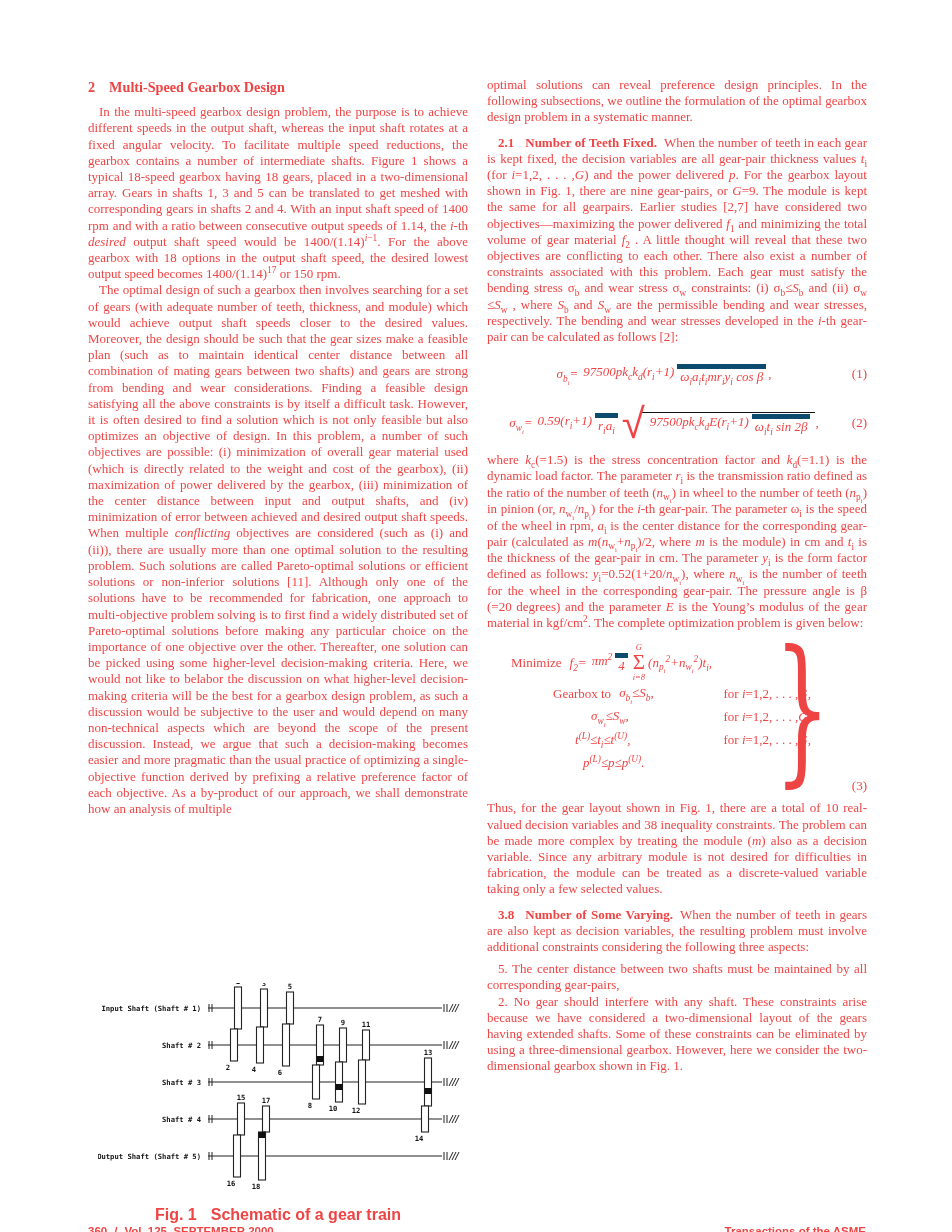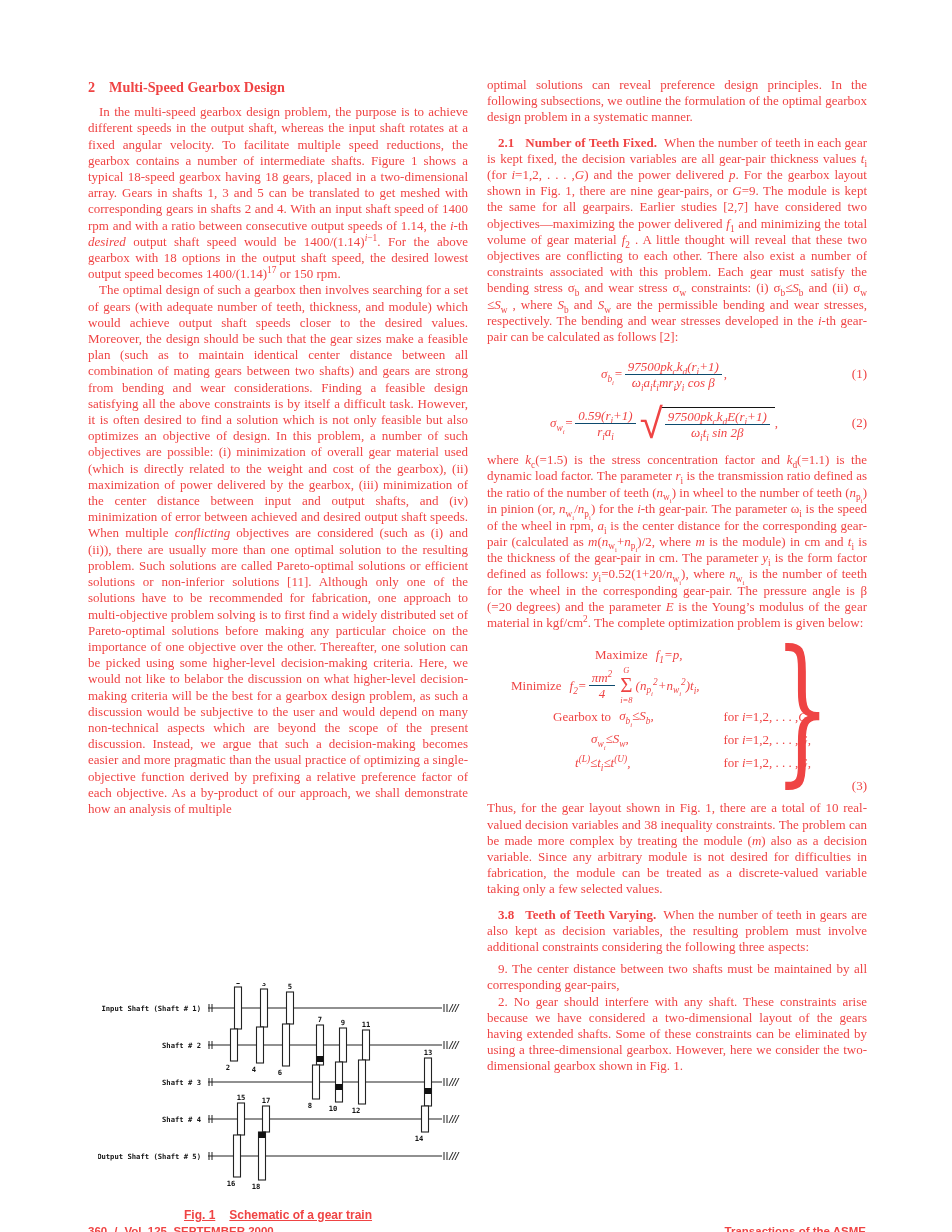--- a/index.html
+++ b/index.html
@@ -19,22 +19,22 @@
   .subsec-num { font-weight:bold; margin-right:11px; }
   .subsec-title { font-weight:bold; margin-right:7px; }
   i { font-style:italic; }
   sub, sup { font-size:72%; line-height:0; }
 
   
   .eq { position:relative; display:flex; align-items:center; justify-content:center;
         margin:9px 26px 9px 0; min-height:40px; }
   .mi { font-style:italic; }
   .eq .tag { position:absolute; right:-26px; top:50%; transform:translateY(-50%); font-style:normal; }
-  .frac { display:inline-flex; flex-direction:column; text-align:center; vertical-align:middle; margin:0 2px; }
-  .frac .den { border-top:1px solid #0c4a6e; }
+  .frac { display:inline-flex; text-align:center; vertical-align:middle; margin:0 2px; }
+  .frac .den { border-top:5px solid #0c4a6e; }
   .frac .num, .frac .den { padding:0 3px; line-height:15px; }
   .sqrt { display:inline-flex; align-items:center; margin-left:2px; }
   .radic { font-style:normal; font-size:42px; line-height:0; position:relative; top:1px; margin-right:-3px; font-family:"DejaVu Sans", sans-serif; font-weight:200; }
   .sqrt-body { border-top:1.3px solid #141414; padding:1px 3px 0 3px; }
 
   
   .opt { position:relative; margin:12px 0 4px 0; padding-right:56px; text-align:left; }
   .opt-row { display:flex; align-items:center; min-height:23px; }
   .opt-row .kw { font-style:normal; margin-right:8px; }
   .opt-row .cond { margin-left:auto; font-style:normal; }
@@ -48,21 +48,21 @@
   .sum .sig { font-size:21px; line-height:0.95; }
 
   
   .figure-wrap { margin-top:auto; text-align:left; }
   .fig-svg { margin-left:10px; display:block; }
   .shaft-label, .gear-num { font-family:"DejaVu Sans Mono", monospace; font-weight:bold; font-size:7.2px; fill:#141414; }
   .shaft-line { stroke:#232323; stroke-width:1.2; }
   .mark-line { stroke:#232323; stroke-width:1; }
   .gear-rect { fill:#ffffff; stroke:#232323; stroke-width:1.1; }
   .gear-mark { fill:#111111; }
-  .fig-caption { text-align:center; font-family:"Liberation Sans", sans-serif; font-weight:bold; font-size:12px; margin-top:12px;text-decoration:underline; }
+  .fig-caption { text-align:center; font-family:"Liberation Sans", sans-serif; font-weight:bold; font-size:16px; margin-top:12px; }
   .fig-caption .cap-label { margin-right:14px; }
 
   
   .footer { position:absolute; left:88px; right:86px; top:1192px; display:flex; justify-content:space-between;
             font-family:"Liberation Sans", sans-serif; font-weight:bold; font-size:11.5px; }
   .footer .slash { margin:0 7px; }
   .print-artifact { position:absolute; left:86px; top:1212px; width:9px; height:11px; background:#0a0a0a; transform:rotate(8deg); border-radius:1px; }
 </style>
 </head>
 <body>
@@ -203,24 +203,20 @@
             </span>
           </span>
         </span>
         <span>,</span>
         <span class="tag">(2)</span>
       </div>
 
       <p class="noindent">where <i>k</i><sub>c</sub>(=1.5) is the stress concentration factor and <i>k</i><sub>d</sub>(=1.1) is the dynamic load factor. The parameter <i>r</i><sub>i</sub> is the transmission ratio defined as the ratio of the number of teeth (<i>n</i><sub>w<sub>i</sub></sub>) in wheel to the number of teeth (<i>n</i><sub>p<sub>i</sub></sub>) in pinion (or, <i>n</i><sub>w<sub>i</sub></sub>/<i>n</i><sub>p<sub>i</sub></sub>) for the <i>i</i>-th gear-pair. The parameter ω<sub>i</sub> is the speed of the wheel in rpm, <i>a</i><sub>i</sub> is the center distance for the corresponding gear-pair (calculated as <i>m</i>(<i>n</i><sub>w<sub>i</sub></sub>+<i>n</i><sub>p<sub>i</sub></sub>)/2, where <i>m</i> is the module) in cm and <i>t</i><sub>i</sub> is the thickness of the gear-pair in cm. The parameter <i>y</i><sub>i</sub> is the form factor defined as follows: <i>y</i><sub>i</sub>=0.52(1+20/<i>n</i><sub>w<sub>i</sub></sub>), where <i>n</i><sub>w<sub>i</sub></sub> is the number of teeth for the wheel in the corresponding gear-pair. The pressure angle is β (=20 degrees) and the parameter <i>E</i> is the Young’s modulus of the gear material in kgf/cm<sup>2</sup>. The complete optimization problem is given below:</p>
 
       <div class="opt">
-        <div class="opt-row">
-          <span class="kw ind1">Maximize</span>
-          <span class="mi">f<sub>1</sub>=p,</span>
-        </div>
         <div class="opt-row" style="min-height:32px;">
           <span class="kw ind2">Minimize</span>
           <span class="mi">f<sub>2</sub>=</span>
           <span class="frac mi">
             <span class="num">πm<sup>2</sup></span>
             <span class="den">4</span>
           </span>
           <span class="sum">
             <span class="lim">G</span>
             <span class="sig">Σ</span>
@@ -234,31 +230,34 @@
           <span class="cond">for  <i>i</i>=1,2, . . . ,<i>G</i>,</span>
         </div>
         <div class="opt-row">
           <span class="mi ind4">σ<sub>w<sub>i</sub></sub>≤S<sub>w</sub>,</span>
           <span class="cond">for  <i>i</i>=1,2, . . . ,<i>G</i>,</span>
         </div>
         <div class="opt-row">
           <span class="mi ind5">t<sup>(L)</sup>≤t<sub>i</sub>≤t<sup>(U)</sup>,</span>
           <span class="cond">for  <i>i</i>=1,2, . . . ,<i>G</i>,</span>
         </div>
+        <div class="opt-row">
+          <span class="mi ind6">p<sup>(L)</sup>≤p≤p<sup>(U)</sup>.</span>
+        </div>
         <span class="brace">}</span>
       </div>
       <div class="opt-tag">(3)</div>
 
       <p class="noindent">Thus, for the gear layout shown in Fig. 1, there are a total of 10 real-valued decision variables and 38 inequality constraints. The problem can be made more complex by treating the module (<i>m</i>) also as a decision variable. Since any arbitrary module is not desired for difficulties in fabrication, the module can be treated as a discrete-valued variable taking only a few selected values.</p>
 
       <p class="subsec">
-        <span class="subsec-num">3.8</span><span class="subsec-title">Teeth of Teeth Varying.</span><span>When the number of teeth in gears are also kept as decision variables, the resulting problem must involve additional constraints considering the following three aspects:</span>
+        <span class="subsec-num">3.8</span><span class="subsec-title">Number of Some Varying.</span><span>When the number of teeth in gears are also kept as decision variables, the resulting problem must involve additional constraints considering the following three aspects:</span>
       </p>
 
-      <p style="margin-top:6px;">9. The center distance between two shafts must be maintained by all corresponding gear-pairs,</p>
+      <p style="margin-top:6px;">5. The center distance between two shafts must be maintained by all corresponding gear-pairs,</p>
       <p>2. No gear should interfere with any shaft. These constraints arise because we have considered a two-dimensional layout of the gears having extended shafts. Some of these constraints can be eliminated by using a three-dimensional gearbox. However, here we consider the two-dimensional gearbox shown in Fig. 1.</p>
     </div>
   </div>
 
   <div class="footer">
     <div>
       <span>360</span><span class="slash">/</span><span>Vol. 125, SEPTEMBER 2000</span>
     </div>
     <div>Transactions of the ASME</div>
   </div>

